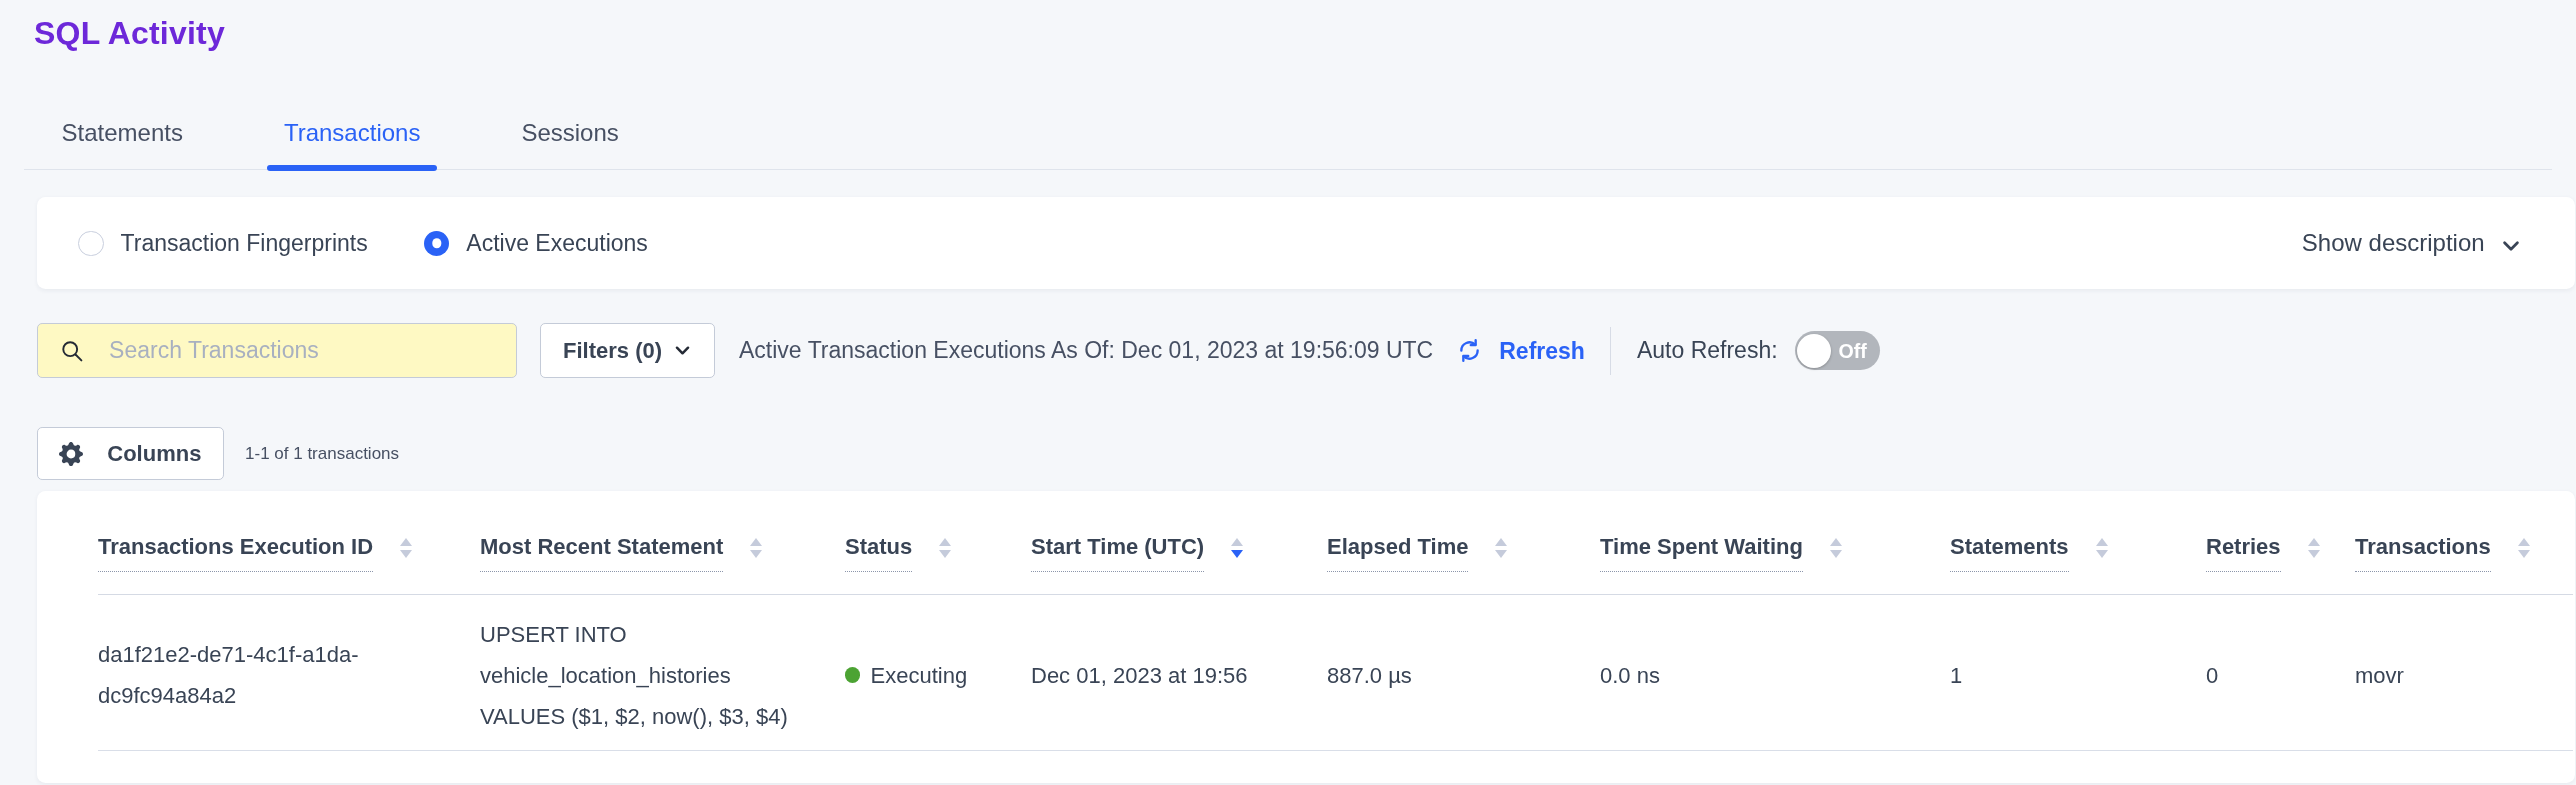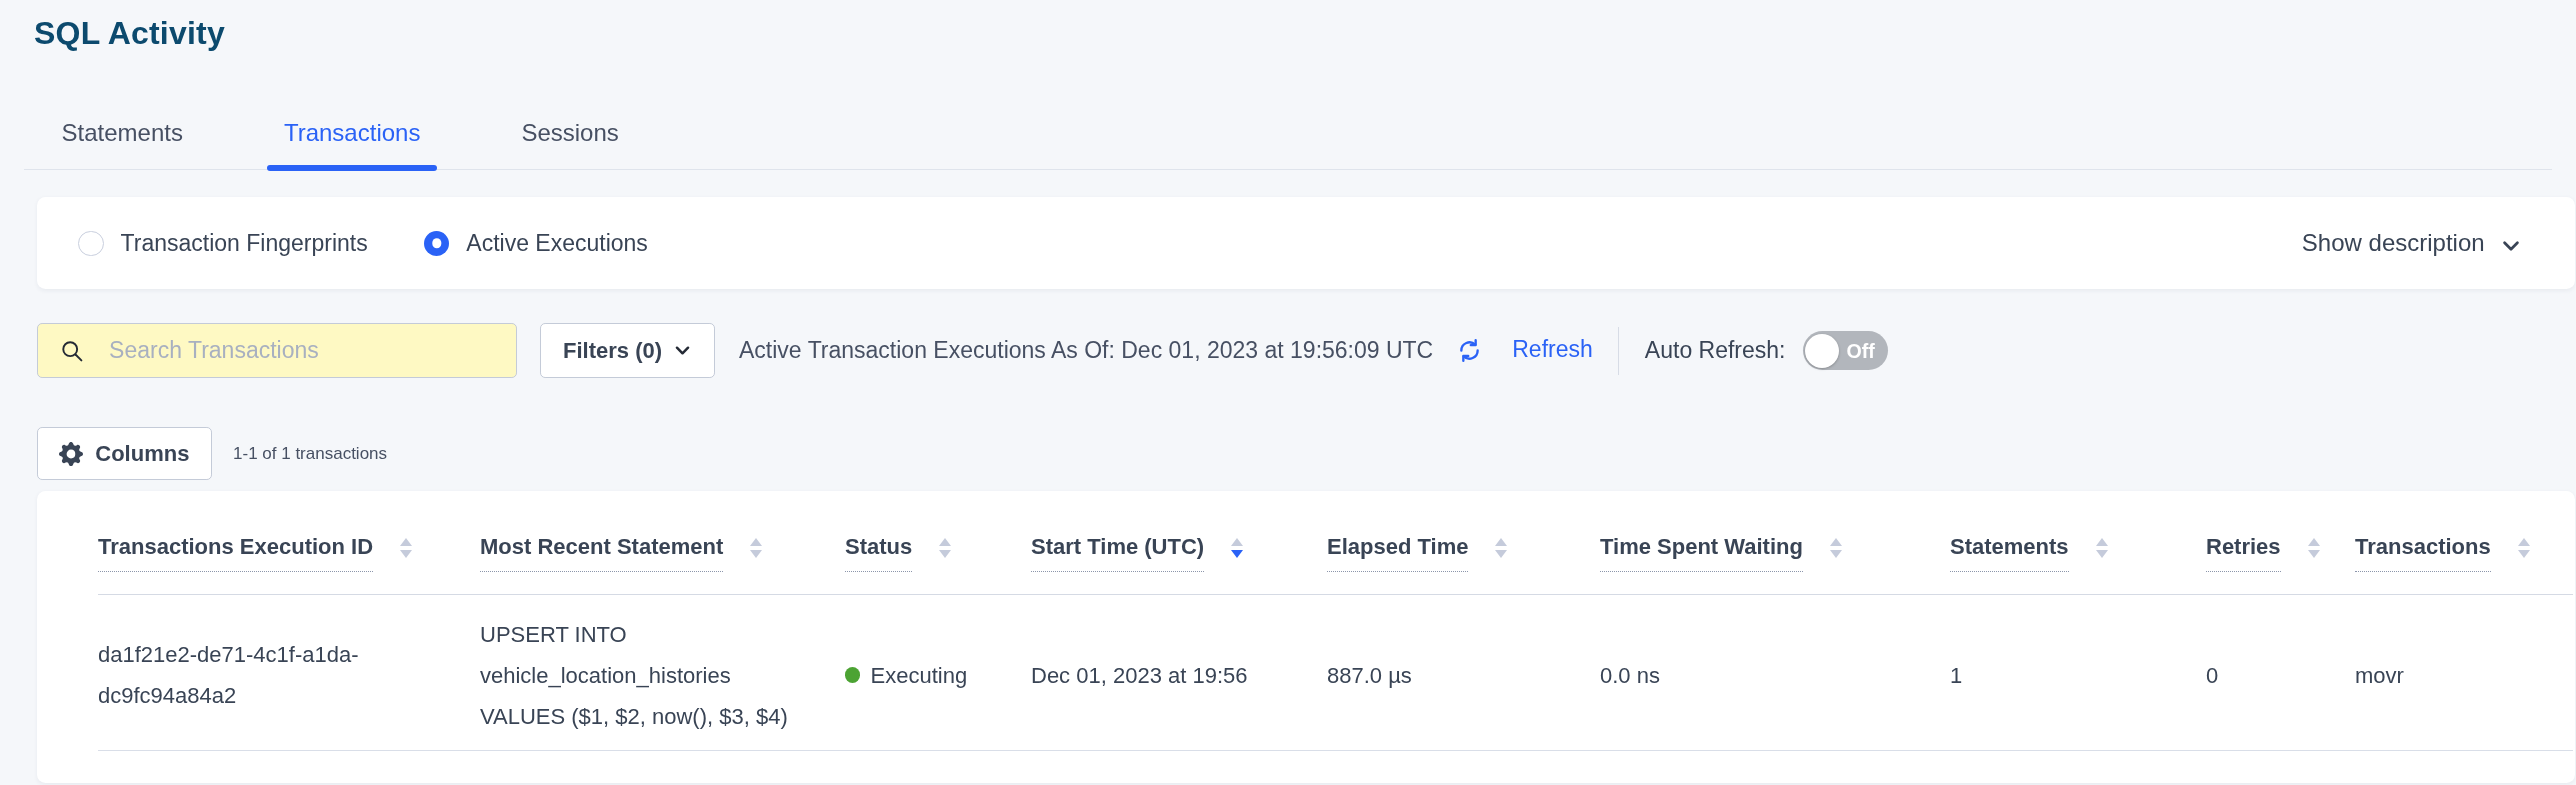--- a/index.html
+++ b/index.html
@@ -5,21 +5,21 @@
   * { margin: 0; padding: 0; box-sizing: border-box; }
   html, body { width: 2576px; height: 785px; overflow: hidden; }
   body {
     background: #F5F7FA;
     font-family: "Liberation Sans", sans-serif;
     color: #394455;
   }
 
   
   .page-header { padding: 15.4px 0 0 34px; }
-  .page-title { font-size: 32px; font-weight: 700; color: #0c4a6e; letter-spacing: 0.2px; }
+  .page-title { font-size: 32px; font-weight: 700; color: #6d28d9; letter-spacing: 0.2px; }
 
   
   .tabs-bar {
     margin: 67px 24px 0 24px;
     border-bottom: 1.7px solid #DFE4EC;
     display: flex;
     padding-left: 20.5px;
   }
   .tab {
     position: relative;
@@ -127,23 +127,24 @@
     cursor: pointer;
   }
   .filters-btn .label { font-size: 22px; font-weight: 700; color: #394455; }
   .filters-btn .chevron-icon { width: 19px; height: 19px; }
 
   .as-of-text { margin-left: 24px; font-size: 23px; color: #475063; white-space: nowrap; }
 
   .refresh-link {
     margin-left: 22px;
     display: flex;
-    align-items: flex-start;
-    gap: 28px;
+    align-items: flex-end;
+    gap: 15px;
     cursor: pointer;
+    font-weight: bold;
   }
   .refresh-link .label { font-size: 23px; color: #2A62F6; }
   .refresh-icon { width: 29px; height: 29px; }
 
   .v-divider { width: 0.9px; height: 48px; background: #D7DCE6; margin: 0 25.6px; }
 
   .auto-refresh-label { font-size: 23px; color: #394455; }
 
   .toggle {
     margin-left: 17px;
@@ -178,21 +179,21 @@
     align-items: center;
     gap: 21.3px;
   }
   .columns-btn {
     height: 53px;
     background: #fff;
     border: 0.9px solid #C4CBD8;
     border-radius: 5.1px;
     display: flex;
     align-items: center;
-    gap: 12px;
+    gap: 24px;
     padding: 0 21.3px;
     cursor: pointer;
   }
   .columns-btn .label { font-size: 22px; font-weight: 700; color: #394455; }
   .gear-icon { width: 24px; height: 24px; }
   .results-count { font-size: 17px; color: #475063; }
 
   
   .table-card {
     margin: 10.2px 0 0 37px;

